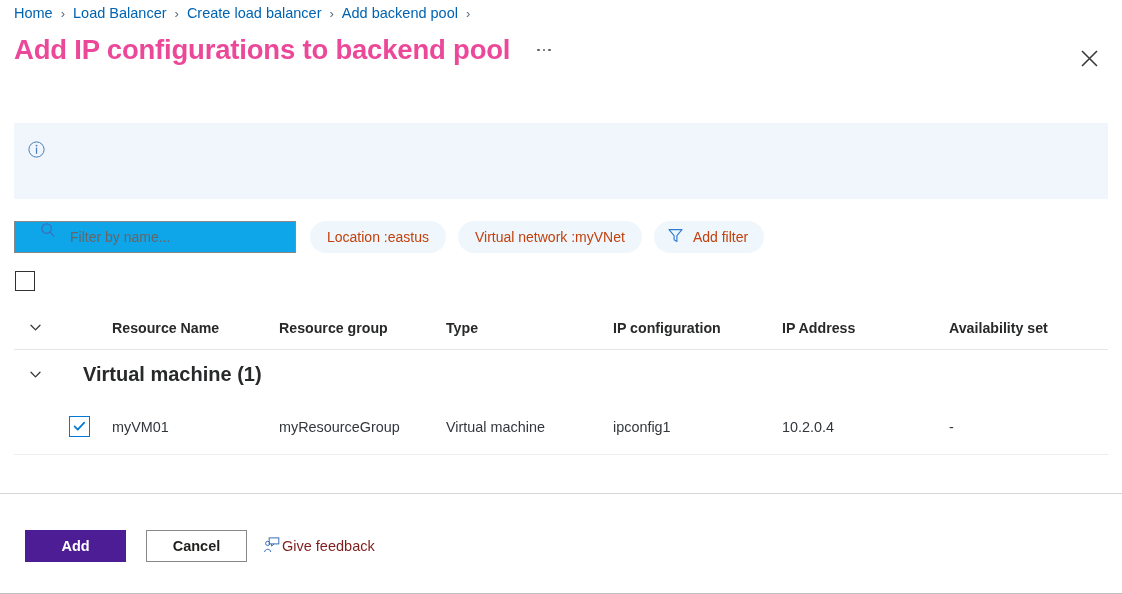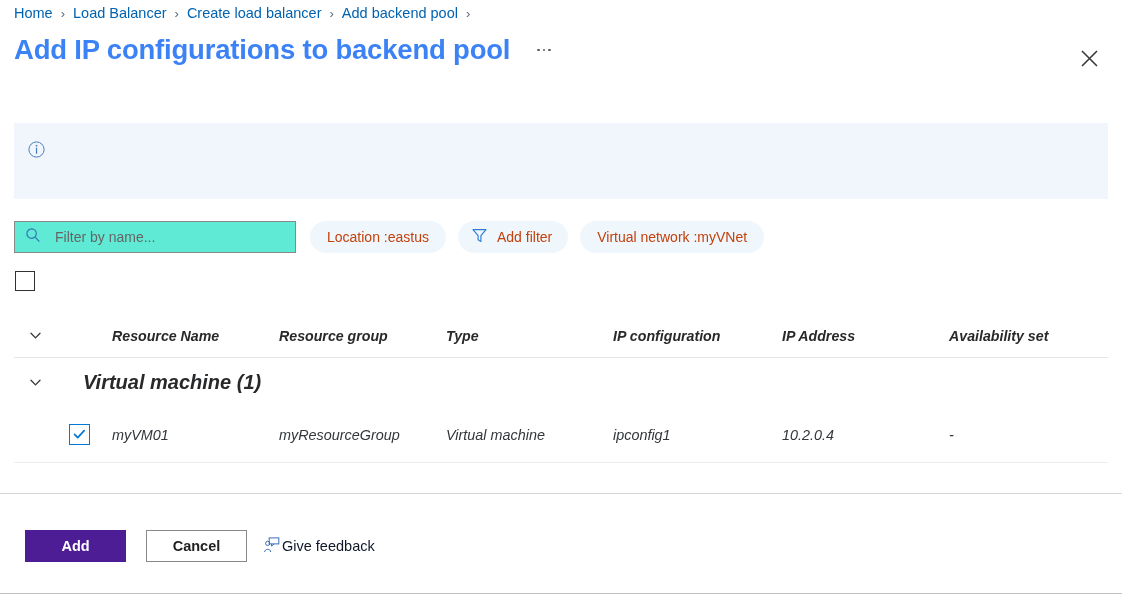--- a/index.html
+++ b/index.html
@@ -35,21 +35,21 @@
   }
 
   
   .title-row {
     position: absolute; left: 14px; top: 36px;
     display: flex; align-items: center;
   }
   .page-title {
     font-size: 27.5px;
     font-weight: 600;
-    color: #3b82f6;
+    color: #ec4899;
     letter-spacing: -0.2px;
     line-height: 1;
     white-space: nowrap;
   }
   .ellipsis-menu {
     margin-left: 24px;
     display: flex; align-items: center; gap: 3px;
     padding: 6px 3px;
     cursor: pointer;
   }
@@ -84,23 +84,23 @@
   }
 
   
   .filter-bar {
     position: absolute; left: 14px; top: 221px;
     display: flex; align-items: center;
   }
   .search-box {
     width: 282px; height: 32px;
     border: 1px solid #8a8886;
-    background: #5eead4;
-    display: flex; align-items: center;
-    padding: 0 10px;
+    background: #0ea5e9;
+    display: flex; 
+    padding: 0 25px;
     margin-right: 14px;
   }
   .search-box svg { flex: 0 0 auto; }
   .search-input {
     border: 0; outline: 0; background: transparent;
     font-family: "Liberation Sans", sans-serif;
     font-size: 14px;
     color: #32373c;
     margin-left: 14px;
     width: 200px;
@@ -136,21 +136,21 @@
     background: #fff;
     flex: 0 0 auto;
   }
   .show-res-label {
     margin-left: 14px;
     font-size: 14.6px;
     color: #32373c;
   }
 
   
-  .table { position: absolute; left: 14px; top: 314px; width: 1094px; font-style: italic; }
+  .table { position: absolute; left: 14px; top: 306px; width: 1094px; }
 
   .tbl-header {
     display: flex; align-items: center;
     height: 44px;
     border-bottom: 1px solid #e6e6e6;
     position: relative;
   }
   .tbl-header .th {
     font-size: 14.2px;
     font-weight: 700;
@@ -231,21 +231,21 @@
     background: #ffffff;
     color: #201f1e;
     border: 1px solid #8a8886;
     font-family: "Liberation Sans", sans-serif;
     font-size: 14.5px; font-weight: 700;
     cursor: pointer;
   }
   .feedback {
     margin-left: 17px;
     display: flex; align-items: center;
-    color: #0f172a;
+    color: #7f1d1d;
     font-size: 14.5px;
     cursor: pointer;
     white-space: nowrap;
   }
   .feedback svg { margin-right: 1px; }
 </style>
 </head>
 <body>
 
 <div class="page">
@@ -296,32 +296,32 @@
         </svg>
       </span>
       <input class="search-input" type="text" placeholder="Filter by name..." style="">
     </div>
 
     <div class="pill">
       <span>Location :</span>
       <b>eastus</b>
     </div>
 
+    <div class="pill">
+      <span>Virtual network :</span>
+      <b>myVNet</b>
+    </div>
+
     <div class="pill add-filter">
       <span>
         <svg width="17" height="17" viewBox="0 0 17 17" aria-hidden="true">
           <path d="M2 2.6 H15 L9.9 8.6 V14.4 L7.1 12.7 V8.6 Z" fill="none" stroke="#2f7cd4" stroke-width="1.15" stroke-linejoin="round"></path>
         </svg>
       </span>
       <span>Add filter</span>
-    </div>
-
-    <div class="pill">
-      <span>Virtual network :</span>
-      <b>myVNet</b>
     </div>
   </div>
 
   <div class="show-res-row">
     <span class="cb-empty"></span>
   </div>
 
   <div class="table">
 
     <div class="tbl-header">

